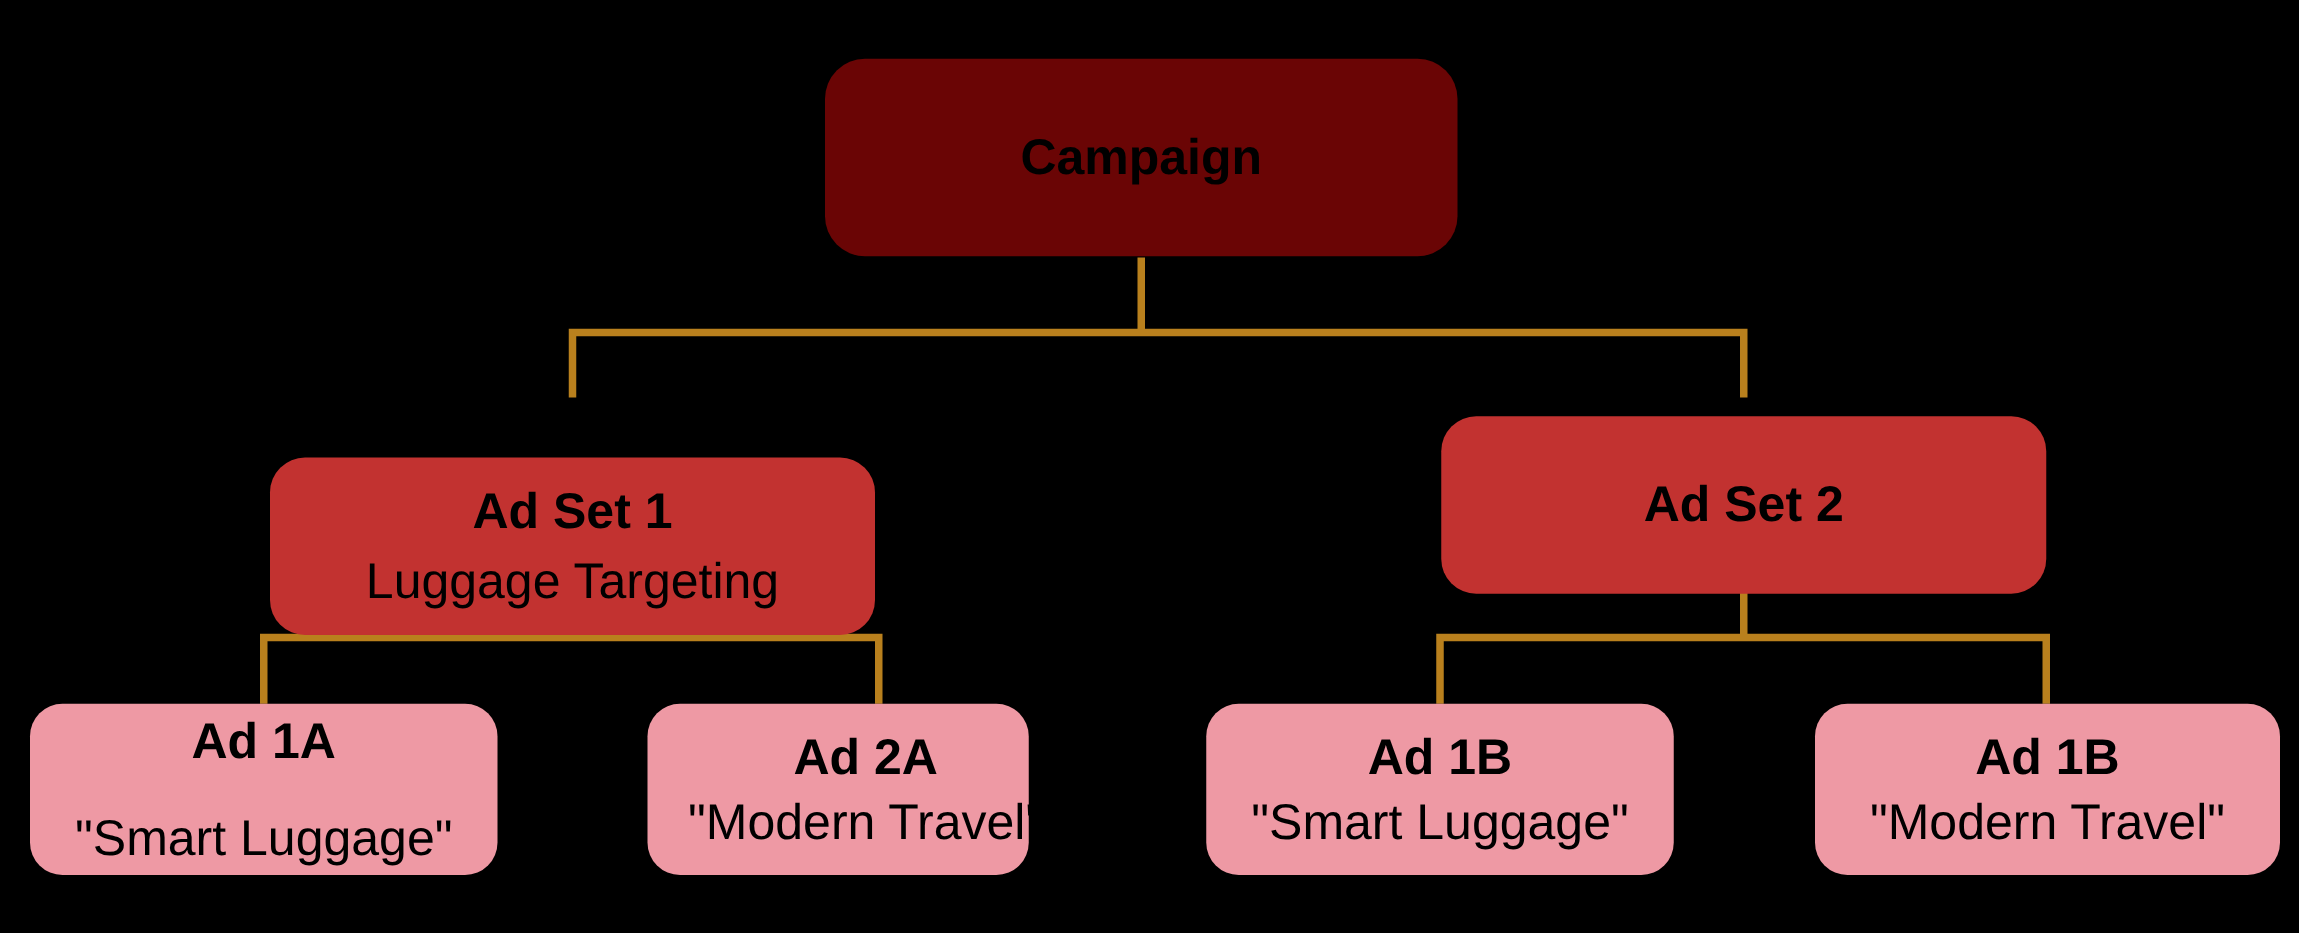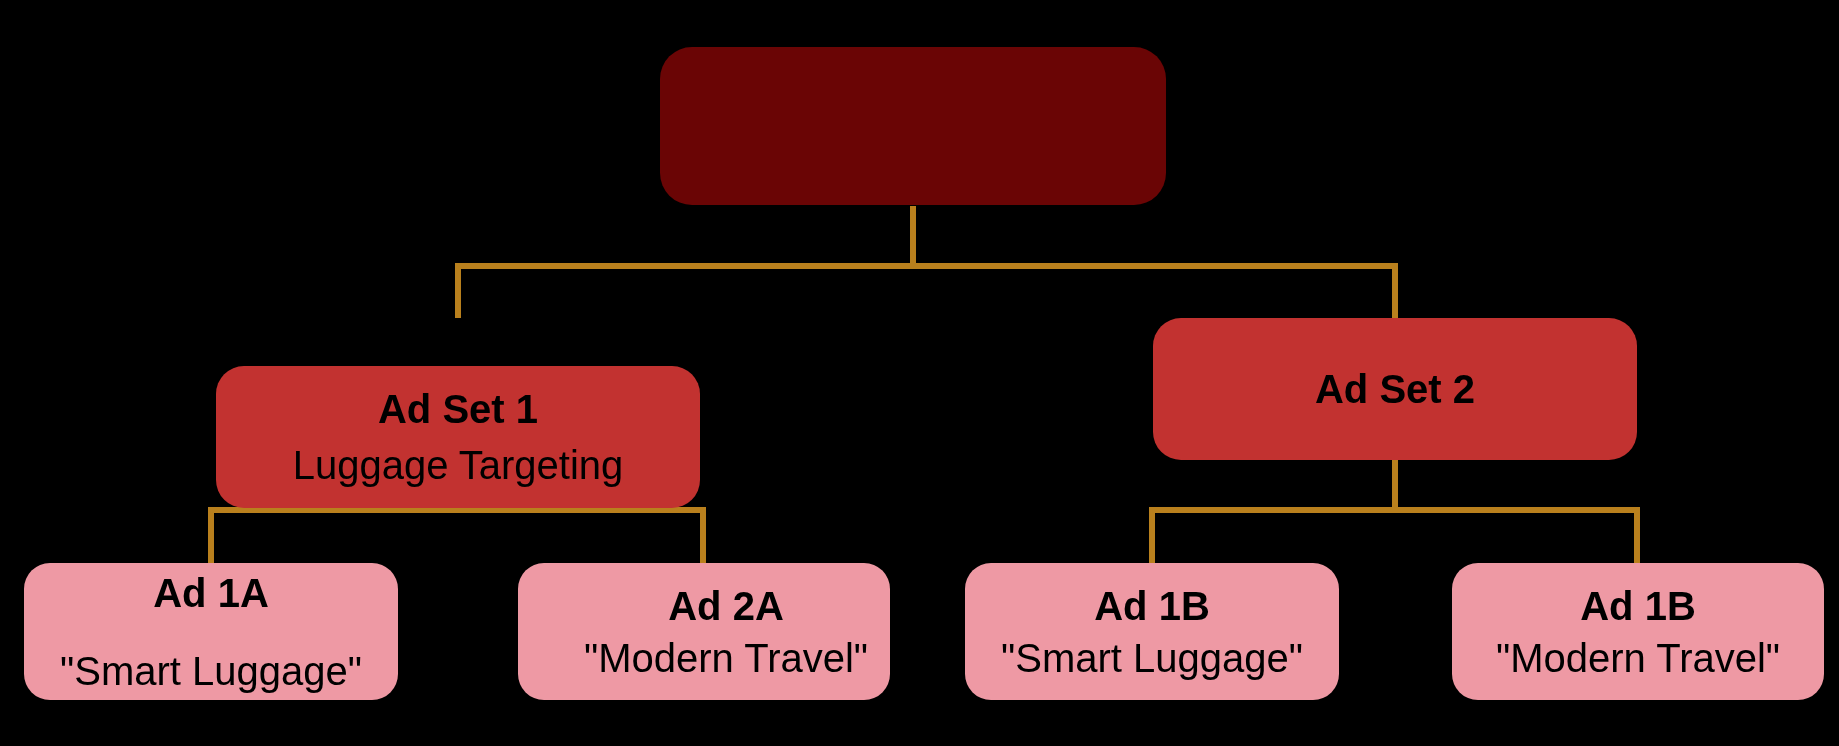--- a/index.html
+++ b/index.html
@@ -66,44 +66,45 @@
   }
   
   .node-ad { 
     top: 563px;
     height: 137px;
     border-radius: 26px;
     gap: 0px;
   }
   .node-ad .title, .node-ad .subtitle { line-height: 52px; }
   .node-ad1a       { left: 24px;   width: 374px; gap: 26px; }
-  .node-ad2a       { left: 518px;  width: 372px; padding-left: 44px; }
+  .node-ad2a       { left: 518px;  width: 305px; padding-left: 44px; }
   .node-ad1b-left  { left: 965px;  width: 374px; }
   .node-ad1b-right { left: 1452px; width: 372px; }
 </style>
 </head>
 <body>
 
 <div class="canvas" style="background: rgb(0, 0, 0);">
 
   <svg class="connectors" viewBox="0 0 1839 746" xmlns="http://www.w3.org/2000/svg">
     <path d="M913 206 V266 M458 318 V266 H1395 V318" fill="none" stroke-width="6" stroke="#b9801d"></path>
     <path d="M458 460 V510 M211 563 V510 H703 V563" fill="none" stroke-width="6" stroke="#b9801d"></path>
     <path d="M1395 460 V510 M1152 563 V510 H1637 V563" fill="none" stroke-width="6" stroke="#b9801d"></path>
   </svg>
 
   <div class="node node-campaign" style="background: rgb(106, 5, 5);">
+    <div class="title">Campaign</div>
   </div>
 
   <div class="node node-adset1" style="background: rgb(194, 50, 48);">
     <div class="title">Ad Set 1</div>
     <div class="subtitle">Luggage Targeting</div>
   </div>
 
-  <div class="node node-adset2" style="background: rgb(194, 50, 48);">
+  <div class="node node-adset2" style="background: rgb(194, 50, 48); margin-top: 15px;">
     <div class="title">Ad Set 2</div>
   </div>
 
   <div class="node node-ad node-ad1a" style="background: rgb(238, 153, 164);">
     <div class="title">Ad 1A</div>
     <div class="subtitle">"Smart Luggage"</div>
   </div>
 
   <div class="node node-ad node-ad2a" style="background: rgb(238, 153, 164);">
     <div class="title">Ad 2A</div>

